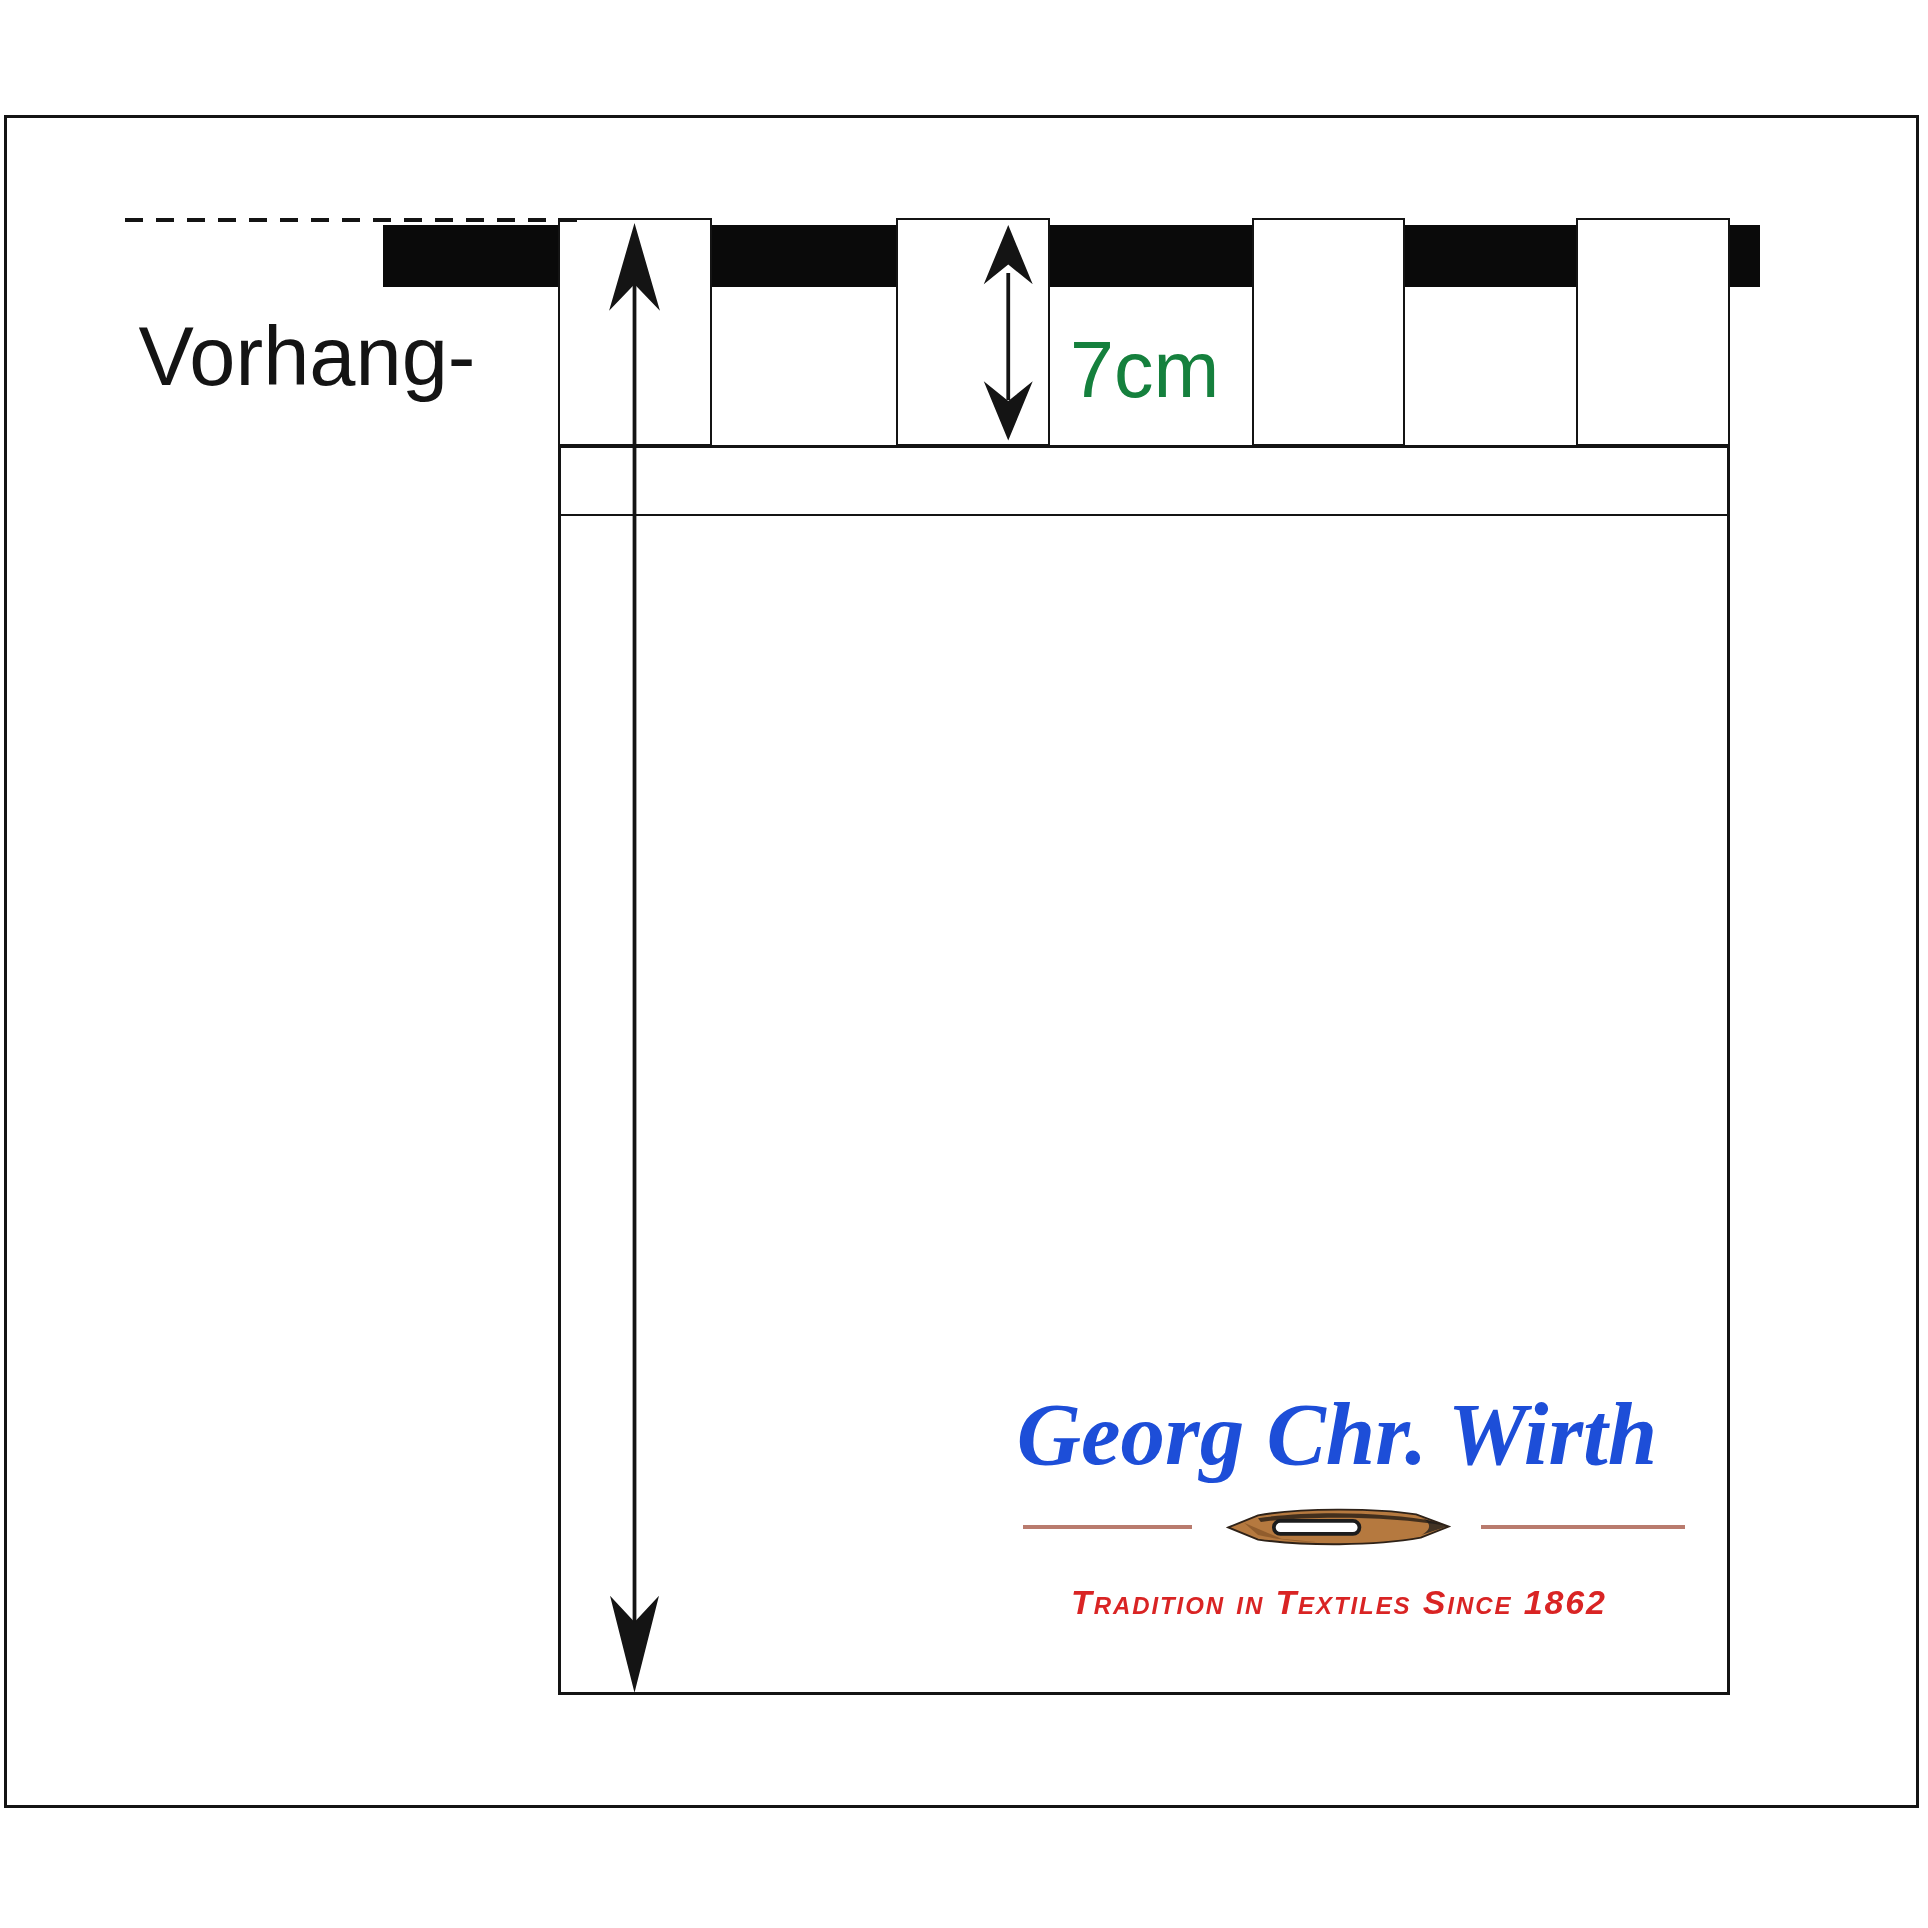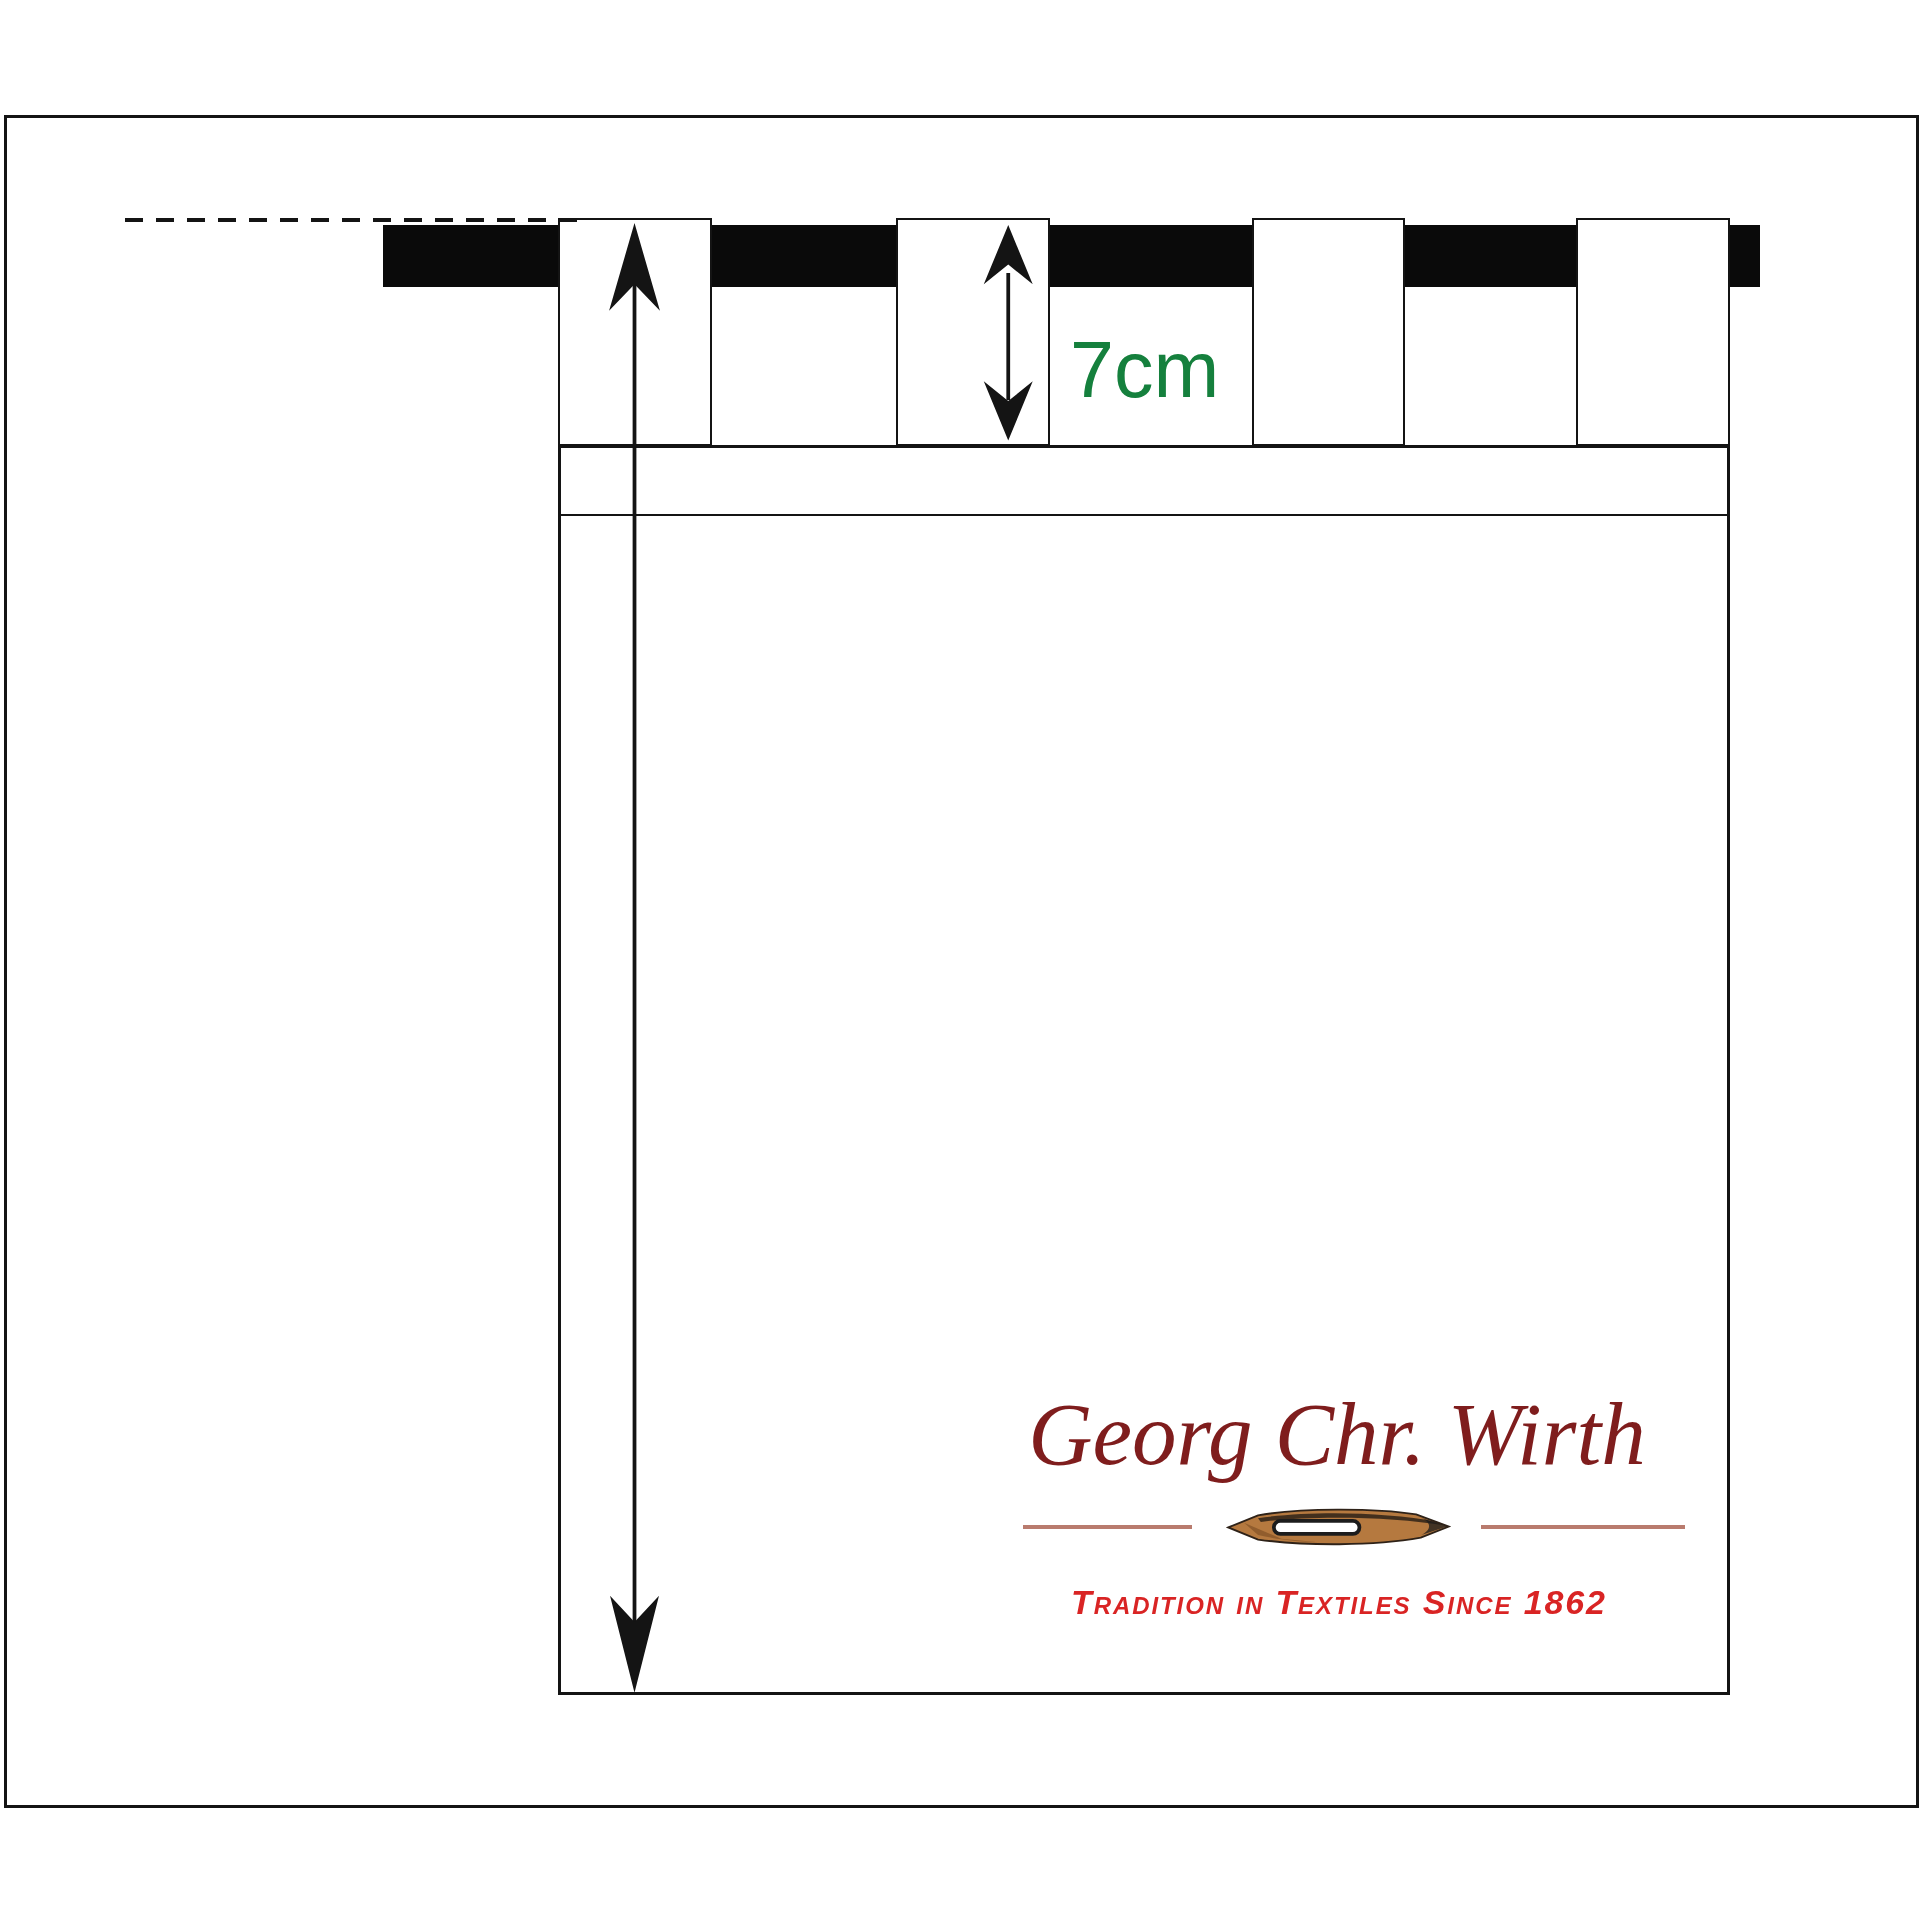--- a/index.html
+++ b/index.html
@@ -33,21 +33,21 @@
 
   
   .height-note{left:307px;top:313px;transform:translateX(-50%);width:527px;text-align:center;
     font-size:83px;line-height:88px;color:#141414;z-index:8;white-space:nowrap;}
 
   
   .cm-label{left:1070px;top:330px;font-size:79px;line-height:79px;color:#15803d;z-index:8;white-space:nowrap;}
 
   
   .brand{left:1337px;top:1390px;transform:translateX(-50%);font-family:"Liberation Serif",serif;
-    font-style:italic;font-size:89px;line-height:89px;color:#7f1d1d;z-index:8;white-space:nowrap;}
+    font-style:italic;font-size:89px;line-height:89px;color:#1d4ed8;z-index:8;white-space:nowrap;font-weight:bold;}
   .divider{top:1525px;height:3.8px;background:#b97b6e;z-index:8;}
   .divider-left{left:1023px;width:169px;}
   .divider-right{left:1481px;width:204px;}
   .needle{left:1224px;top:1507px;width:229px;height:40px;z-index:9;}
   .tagline{left:1339px;top:1585px;transform:translateX(-50%);font-size:34px;line-height:34px;
     font-variant:small-caps;letter-spacing:1.9px;color:#d92424;z-index:8;white-space:nowrap;font-weight:bold;font-style:italic;}
 </style>
 </head>
 <body>
 
@@ -75,20 +75,21 @@
   </g>
 
   <g>
     <line x1="1071" y1="290" x2="1071" y2="425" stroke="#141414" stroke-width="4"></line>
     <polygon points="1071,239 1097,302 1071,281 1045,302" fill="#141414"></polygon>
     <polygon points="1071,468 1045,405 1071,426 1097,405" fill="#141414"></polygon>
   </g>
 </svg>
 
 <div class="abs height-note">
+  <div>Vorhang-</div>
 </div>
 
 <div class="abs cm-label">7cm</div>
 
 <div class="abs brand">Georg Chr. Wirth</div>
 <div class="abs divider divider-left"></div>
 <div class="abs divider divider-right"></div>
 <svg class="abs needle" viewBox="0 0 243 43">
   <path d="M3,22 L35,9 C80,1 160,1 205,8 L240,21 L210,33 C160,42 85,42 35,35 Z" fill="#b5793f" stroke="#2e2218" stroke-width="2"></path>
   <path d="M35,12 C90,4 170,5 228,16 L236,20 C180,10 90,9 38,16 Z" fill="#2e2218" opacity="0.85"></path>

